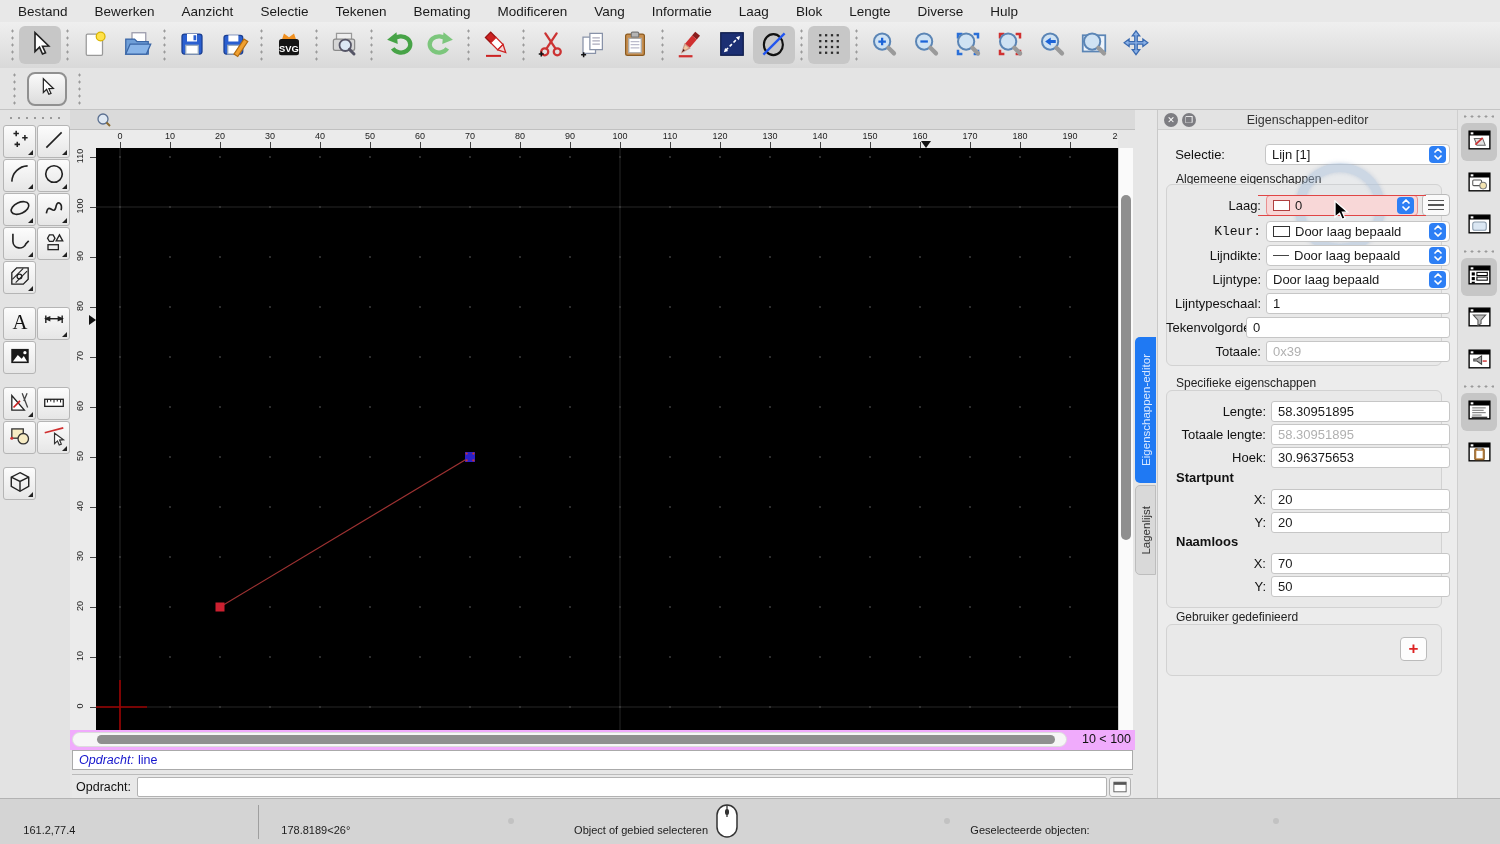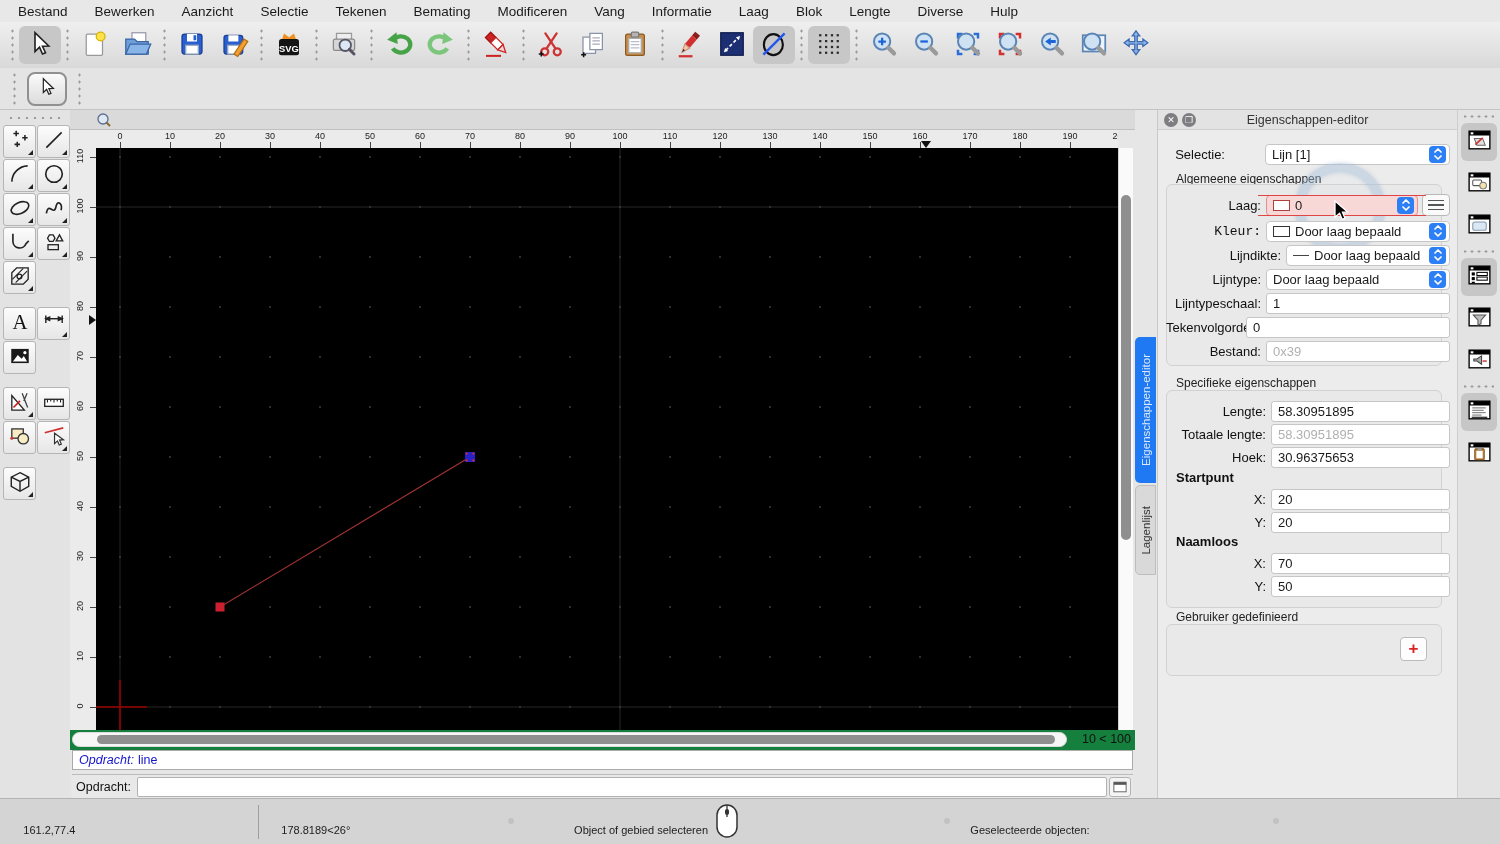--- a/index.html
+++ b/index.html
@@ -56,21 +56,21 @@
   .vruler { position:absolute; left:0; top:38px; width:26px; height:582px; background:#ebebeb; overflow:hidden; }
   .vlab { position:absolute; left:2px; width:16px; text-align:center; font-size:9px; color:#222;
     transform:rotate(-90deg); }
   .vtick { position:absolute; right:0; height:1px; width:6px; background:#444; }
   .vmarker { position:absolute; right:0; width:0; height:0; border-top:5px solid transparent;
     border-bottom:5px solid transparent; border-left:7px solid #111; transform:translateY(-50%); }
   .canvas { position:absolute; left:26px; top:38px; width:1022px; height:582px; background:#000; }
   .vscroll { position:absolute; left:1048px; top:38px; width:15px; height:582px; background:#fafafa;
     border-left:1px solid #d0d0d0; }
   .vthumb { position:absolute; left:2px; width:10px; top:47px; height:345px; background:#8f8f8f; border-radius:5px; }
-  .hscrollrow { position:absolute; left:0; top:620px; width:1065px; height:20px; background:#15803d; }
+  .hscrollrow { position:absolute; left:0; top:620px; width:1065px; height:20px; background:#f0abfc; }
   .htrack { position:absolute; left:2px; top:2px; width:995px; height:15px; background:#f6f6f6;
     border:1px solid #dcdcdc; border-radius:8px; }
   .hthumb { position:absolute; left:24px; top:2px; width:958px; height:9px; background:#8f8f8f; border-radius:5px; }
   .hsind { position:absolute; right:4px; top:2px; font-size:12.5px; color:#111; }
   .cmdhist { position:absolute; left:2px; top:640px; width:1061px; height:20px; background:#fff;
     border:1px solid #aaa; display:flex; align-items:center; padding-left:6px; font-size:12.5px; color:#1414cc; }
   .cmdhist .lbl { font-style:italic; margin-right:4px; }
   .cmdrow { position:absolute; left:2px; top:664px; width:1061px; height:24px; background:#e8e8e8;
     border-top:1px solid #bbb; display:flex; align-items:center; font-size:12.5px; }
   .cmdrow .lbl { padding:0 6px 0 4px; color:#111; }
@@ -943,21 +943,21 @@
         <span class="stepper">
             <svg viewBox="0 0 10 14">
               <path d="M2 5 L5 2 L8 5" stroke="#fff" fill="none" stroke-width="1.7" stroke-linecap="round" stroke-linejoin="round"></path>
               <path d="M2 9 L5 12 L8 9" stroke="#fff" fill="none" stroke-width="1.7" stroke-linecap="round" stroke-linejoin="round"></path>
             </svg>
           </span>
       </span>
     </div>
 
     <div class="prow" style="top:134px; z-index:2;">
-      <span class="plabel" style="width:120px;">Lijndikte:</span>
+      <span class="plabel" style="width:100px;">Lijndikte:</span>
       <span class="pfield">
         <span class="lwline"></span>
         <span>Door laag bepaald</span>
         <span class="stepper">
             <svg viewBox="0 0 10 14">
               <path d="M2 5 L5 2 L8 5" stroke="#fff" fill="none" stroke-width="1.7" stroke-linecap="round" stroke-linejoin="round"></path>
               <path d="M2 9 L5 12 L8 9" stroke="#fff" fill="none" stroke-width="1.7" stroke-linecap="round" stroke-linejoin="round"></path>
             </svg>
           </span>
       </span>
@@ -982,21 +982,21 @@
           <span>1</span>
         </span>
     </div>
     <div class="prow" style="top:206px; z-index:2;">
       <span class="plabel" style="width:80px;">Tekenvolgorde:</span>
       <span class="pfield plain">
           <span>0</span>
         </span>
     </div>
     <div class="prow" style="top:230px; z-index:2;">
-      <span class="plabel" style="width:100px;">Bestand:</span>
+      <span class="plabel" style="width:100px;">Totaale:</span>
       <span class="pfield plain">
           <span class="gray">0x39</span>
         </span>
     </div>
 
     <span class="sechead" style="top:266px;">Specifieke eigenschappen</span>
     <div class="groupbox" style="top:280px; height:218px;"></div>
 
     <div class="prow" style="top:290px; z-index:2;">
       <span class="plabel" style="width:105px;">Lengte:</span>

